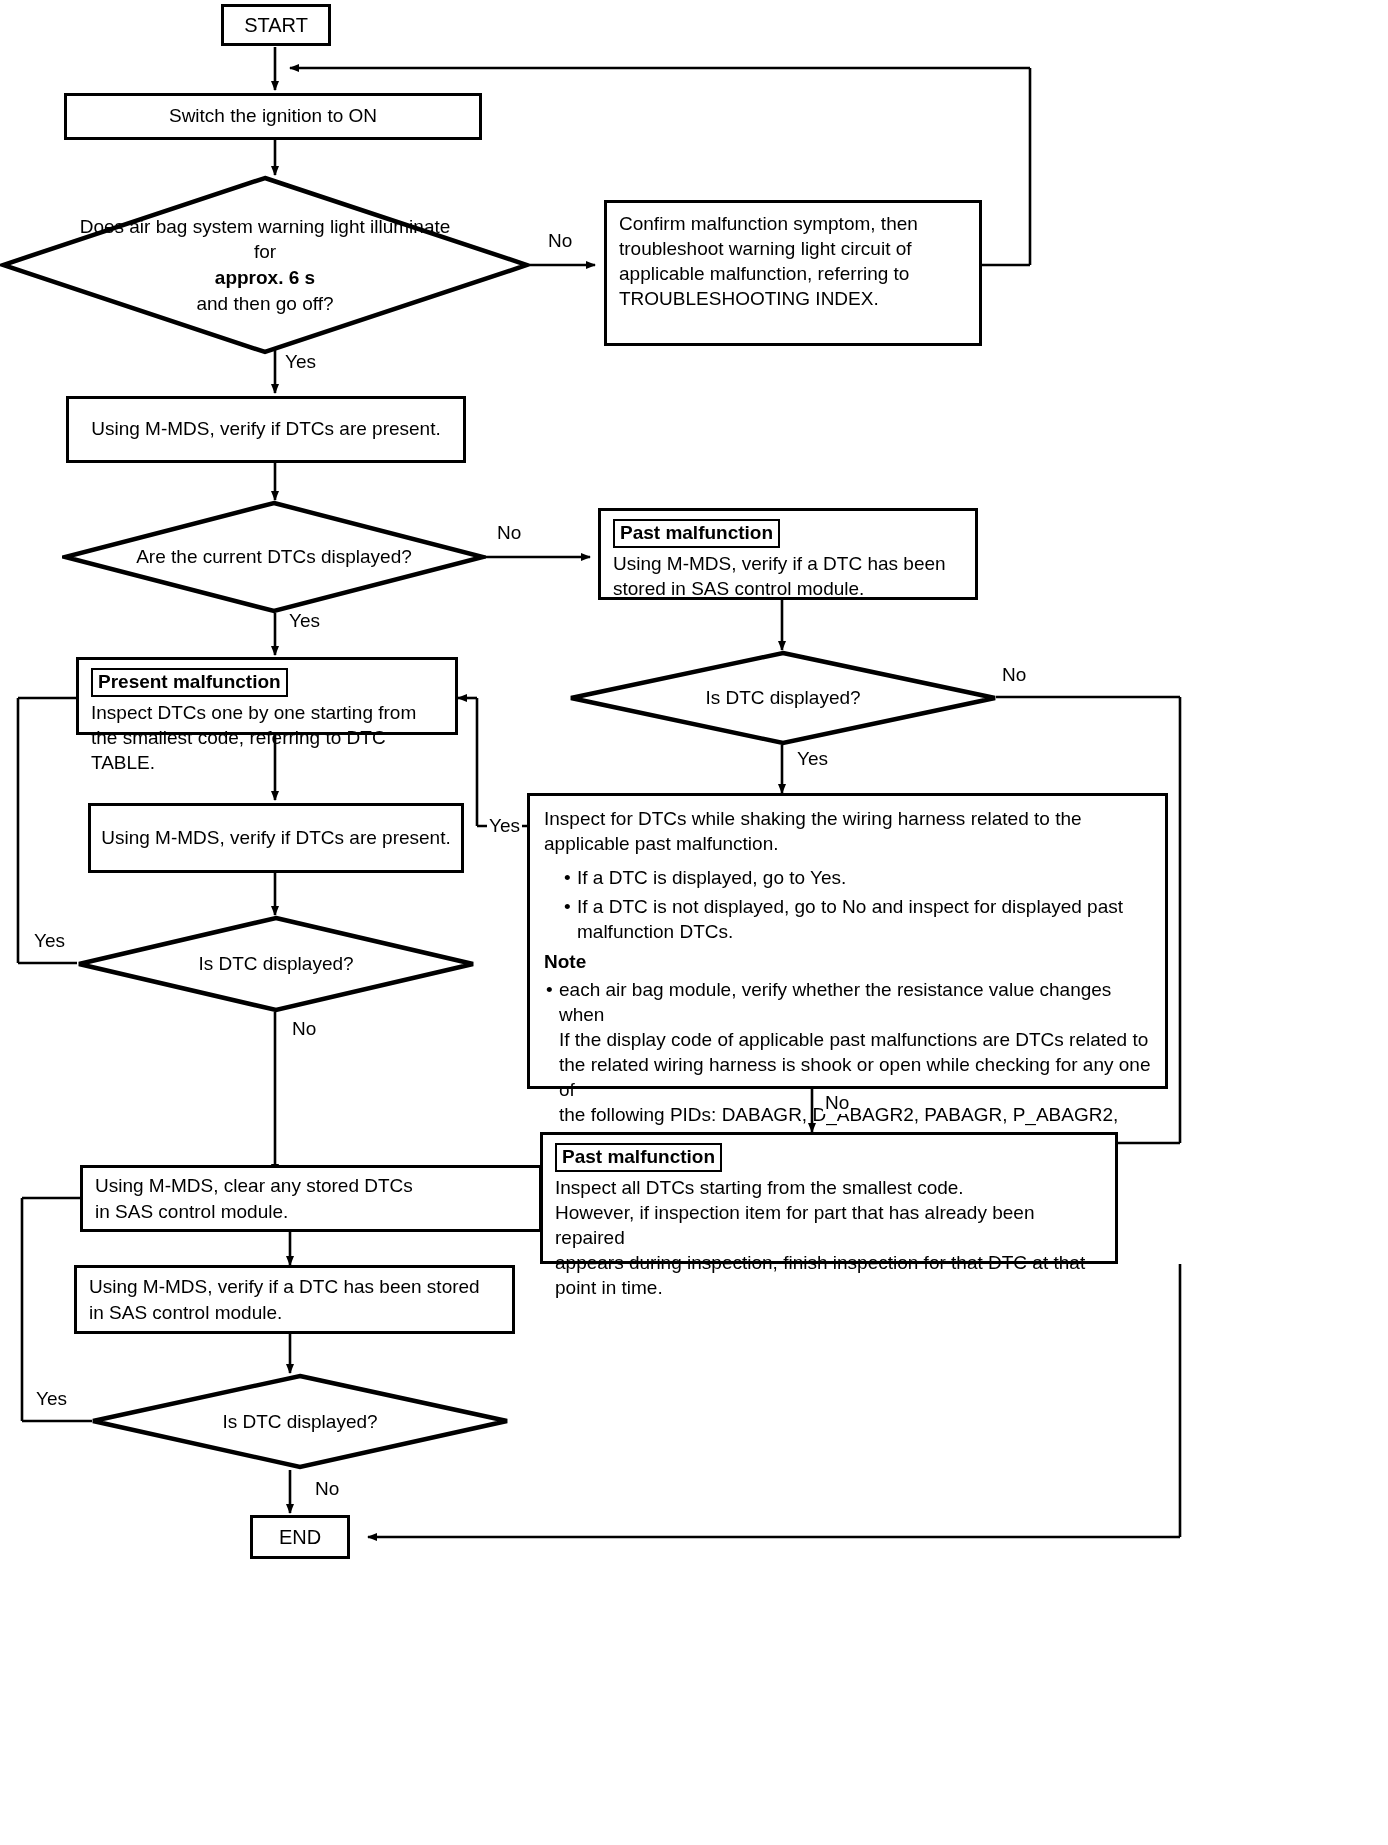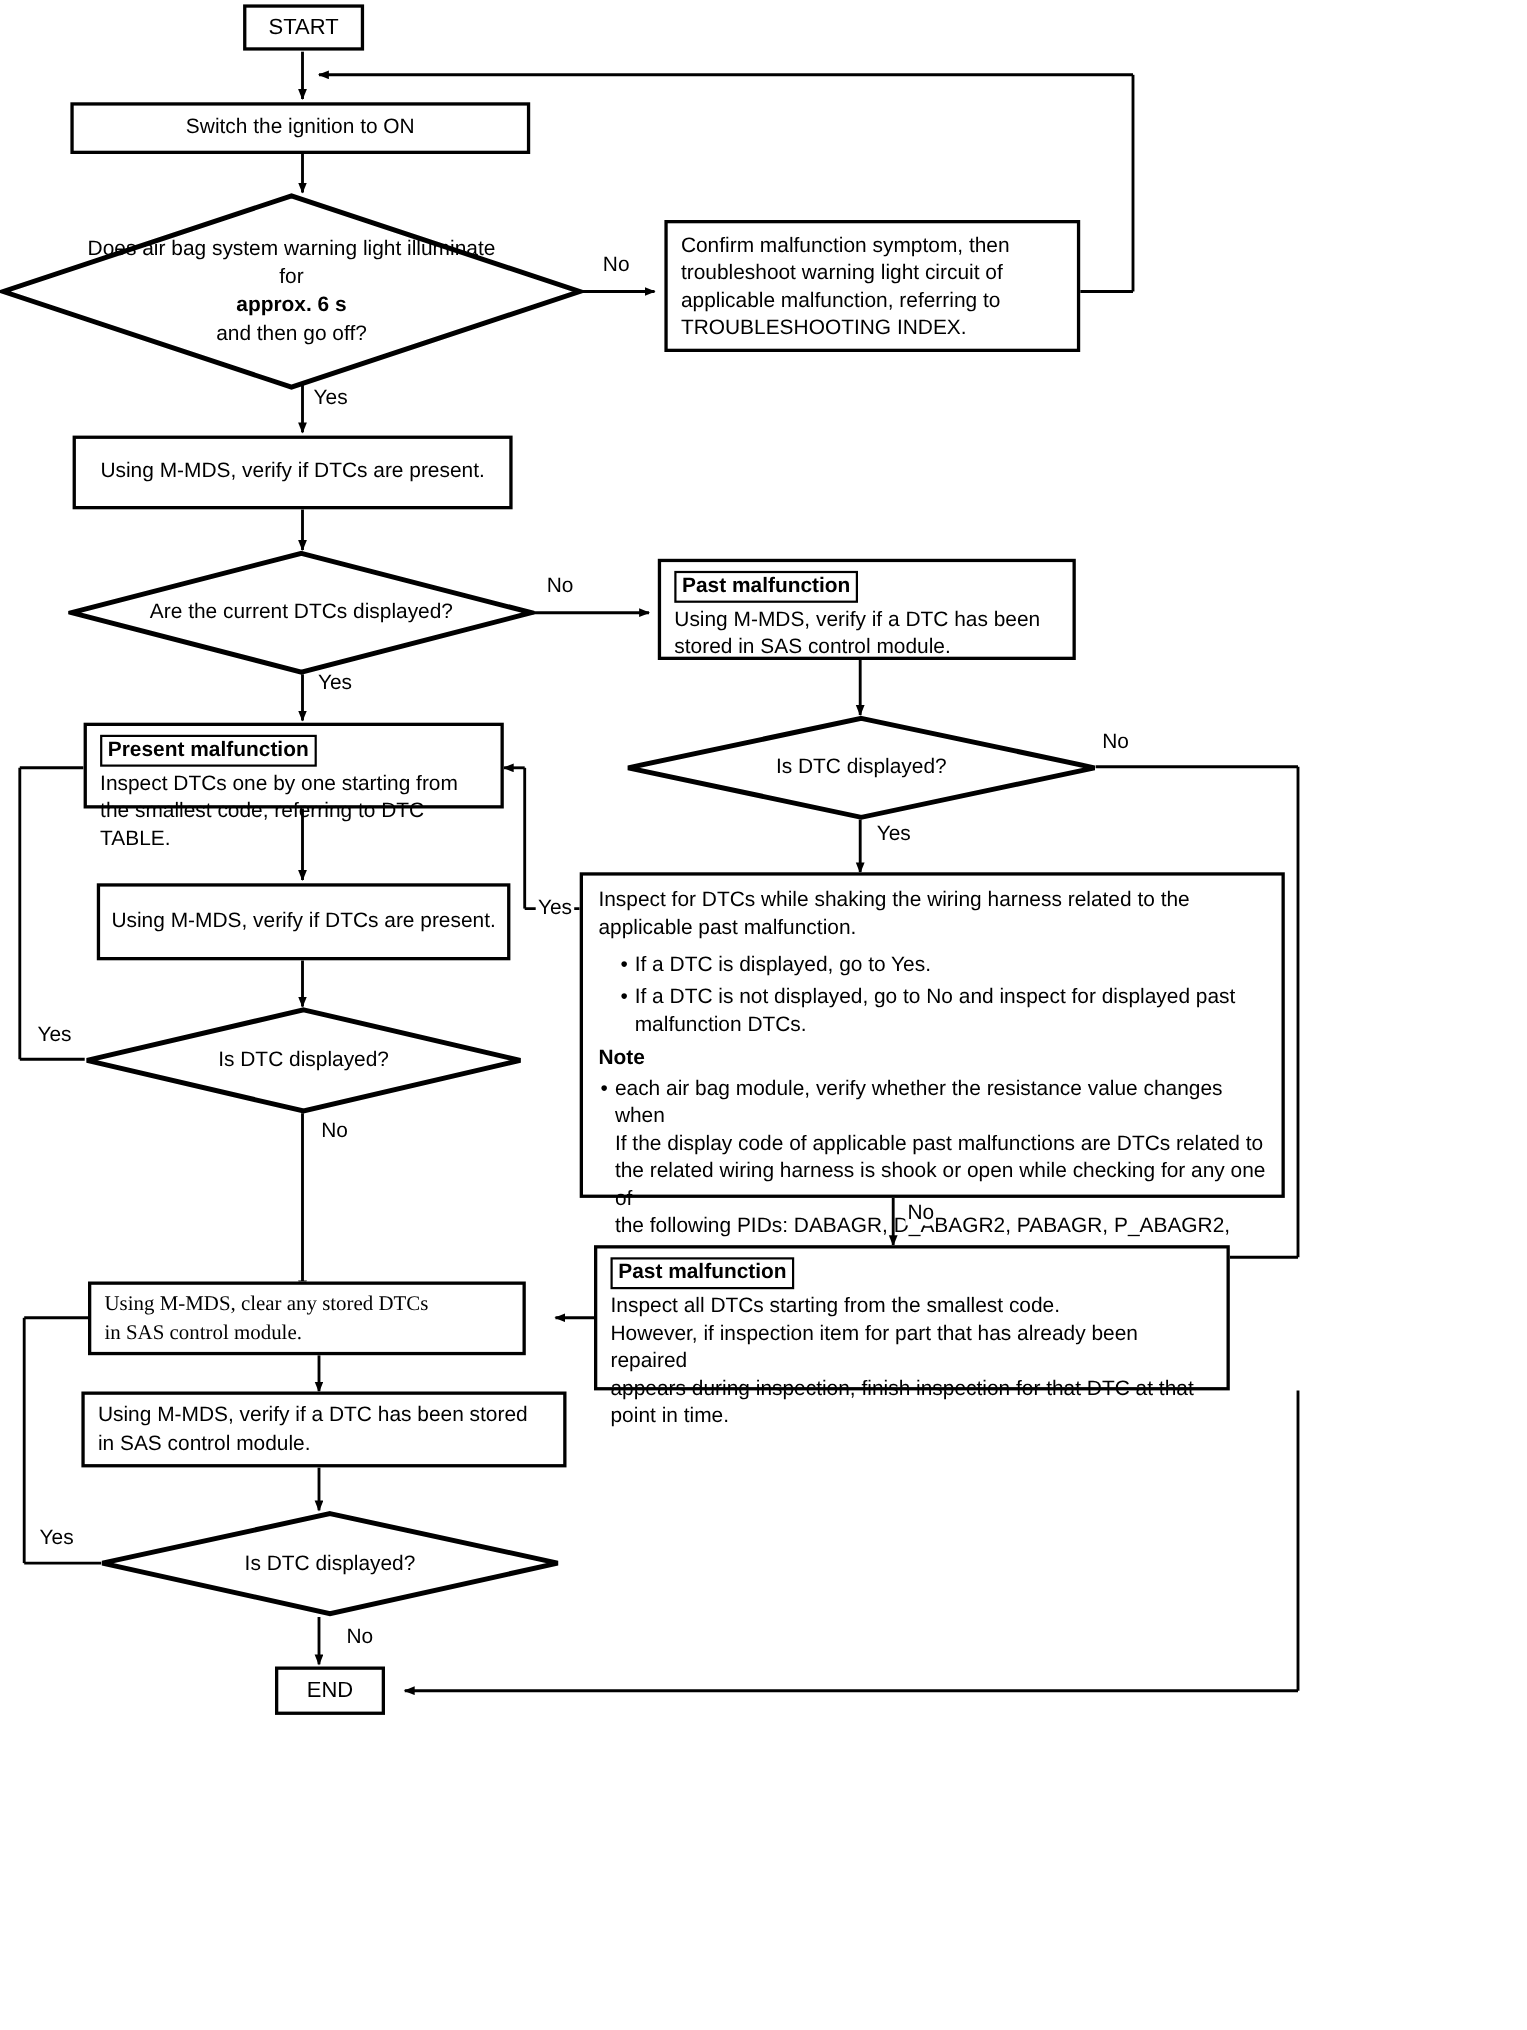--- a/index.html
+++ b/index.html
@@ -232,21 +232,21 @@
             <span class="bold">approx. 6 s</span>
             <span> and then go off?</span>
         </span>
       </div>
     </div>
   </div>
 
   <span class="edge-label" style="left:546px; top:230px;">No</span>
   <span class="edge-label" style="left:283px; top:351px;">Yes</span>
 
-  <div class="node pbox topleft" style="left:604px; top:200px; width:378px; height:120px;">
+  <div class="node pbox topleft" style="left:604px; top:200px; width:378px; height:146px;">
     <div class="bodytext">
       <div>Confirm malfunction symptom, then</div>
       <div>troubleshoot warning light circuit of</div>
       <div>applicable malfunction, referring to</div>
       <div>TROUBLESHOOTING INDEX.</div>
     </div>
   </div>
 
   <div class="node pbox" style="left:66px; top:396px; width:400px; height:67px;">
     <span>Using M-MDS, verify if DTCs are present.</span>
@@ -335,21 +335,21 @@
   <div class="node pbox topleft" style="left:540px; top:1132px; width:578px; height:132px;">
     <div>
       <div class="tagbox">Past malfunction</div>
       <div class="bodytext">Inspect all DTCs starting from the smallest code.</div>
       <div class="bodytext">However, if inspection item for part that has already been repaired</div>
       <div class="bodytext">appears during inspection, finish inspection for that DTC at that</div>
       <div class="bodytext">point in time.</div>
     </div>
   </div>
 
-  <div class="node pbox left" style="left:80px; top:1165px; width:398px; height:67px;font-family:Liberation Serif, serif;">
+  <div class="node pbox left" style="left:80px; top:1165px; width:462px; height:67px;">
     <div class="bodytext">
       <div>Using M-MDS, clear any stored DTCs</div>
       <div>in SAS control module.</div>
     </div>
   </div>
 
   <div class="node pbox left" style="left:74px; top:1265px; width:441px; height:69px;">
     <div class="bodytext">
       <div>Using M-MDS, verify if a DTC has been stored</div>
       <div>in SAS control module.</div>

